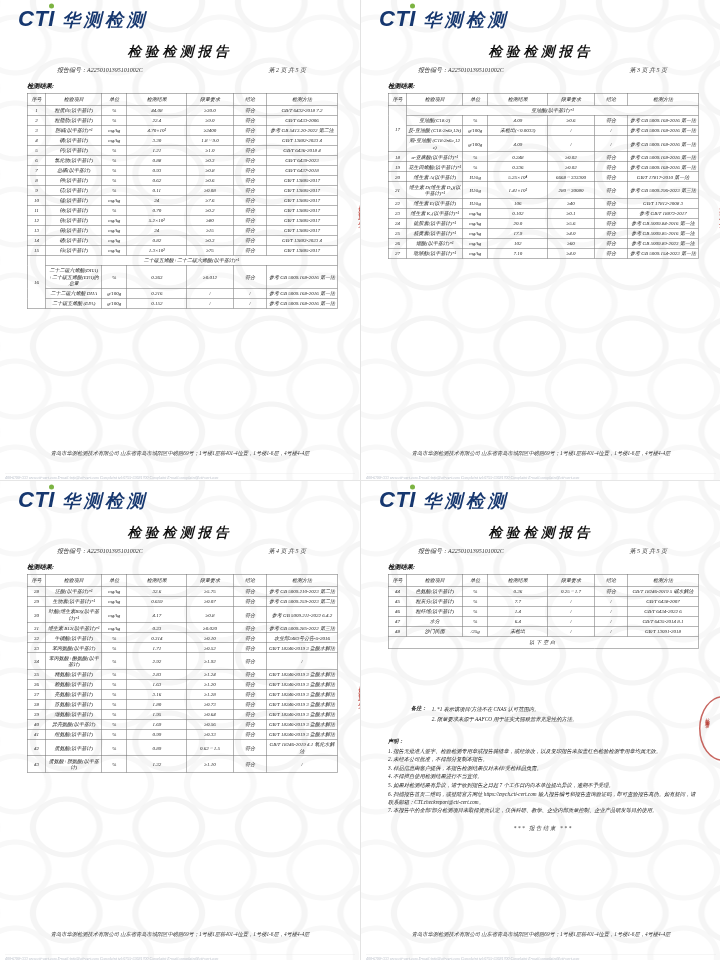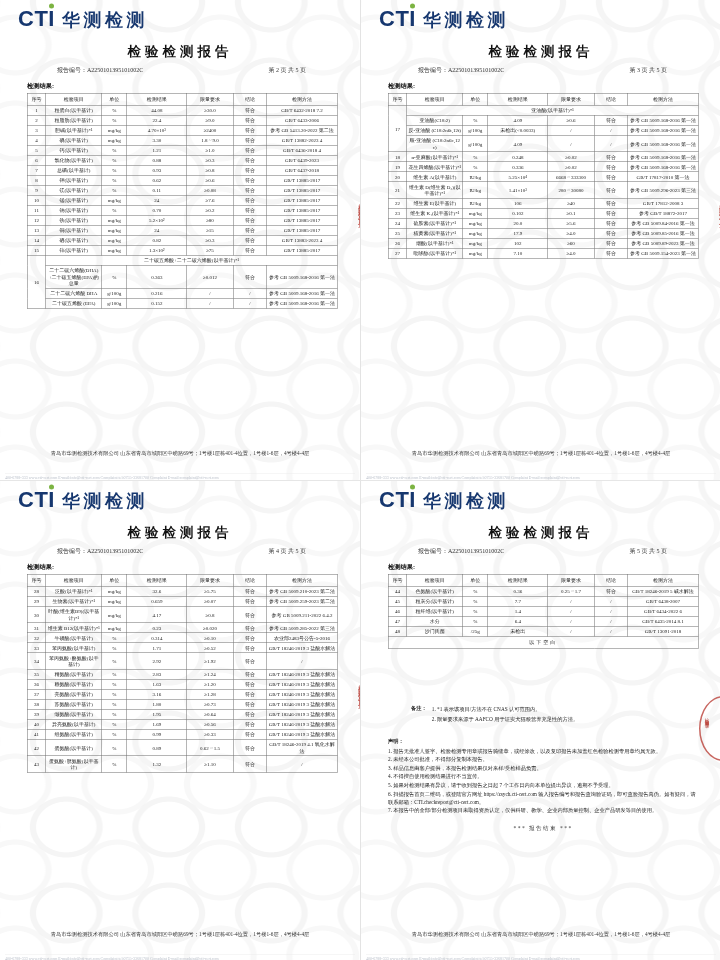--- a/index.html
+++ b/index.html
@@ -1,18 +1,18 @@
 <!DOCTYPE html>
 <html><head>
 <meta charset="utf-8">
 <style>
   html,body{margin:0;padding:0;background:#ffffff;}
   *{box-sizing:border-box;}
   body{font-family:"Liberation Serif","DejaVu Serif",serif;color:#222;}
-  .screen{position:relative;width:720px;height:960px;background:#fff;overflow:hidden;}
+  .screen{position:relative;width:720px;height:960px;background:#fff;overflow:hidden;font-style:italic;}
   .page-slot{position:absolute;width:360px;height:480px;overflow:hidden;background:#fdfdfd;}
   .page-slot.s0{top:0;left:0;}
   .page-slot.s1{top:0;left:360px;border-left:1px solid #e3e3e3;}
   .page-slot.s2{top:480px;left:0;border-top:1px solid #e6e6e6;}
   .page-slot.s3{top:480px;left:360px;border-left:1px solid #e3e3e3;border-top:1px solid #e6e6e6;}
   .page{position:relative;width:720px;height:960px;background:#fff;transform:scale(0.5);transform-origin:0 0;overflow:hidden;}
   
   .page::before{content:"";position:absolute;inset:0;opacity:.55;pointer-events:none;
     background-image:radial-gradient(closest-side,transparent 58%,#ececec 60%,#ececec 70%,transparent 72%);
     background-size:205px 172px;background-position:30px 90px;}

